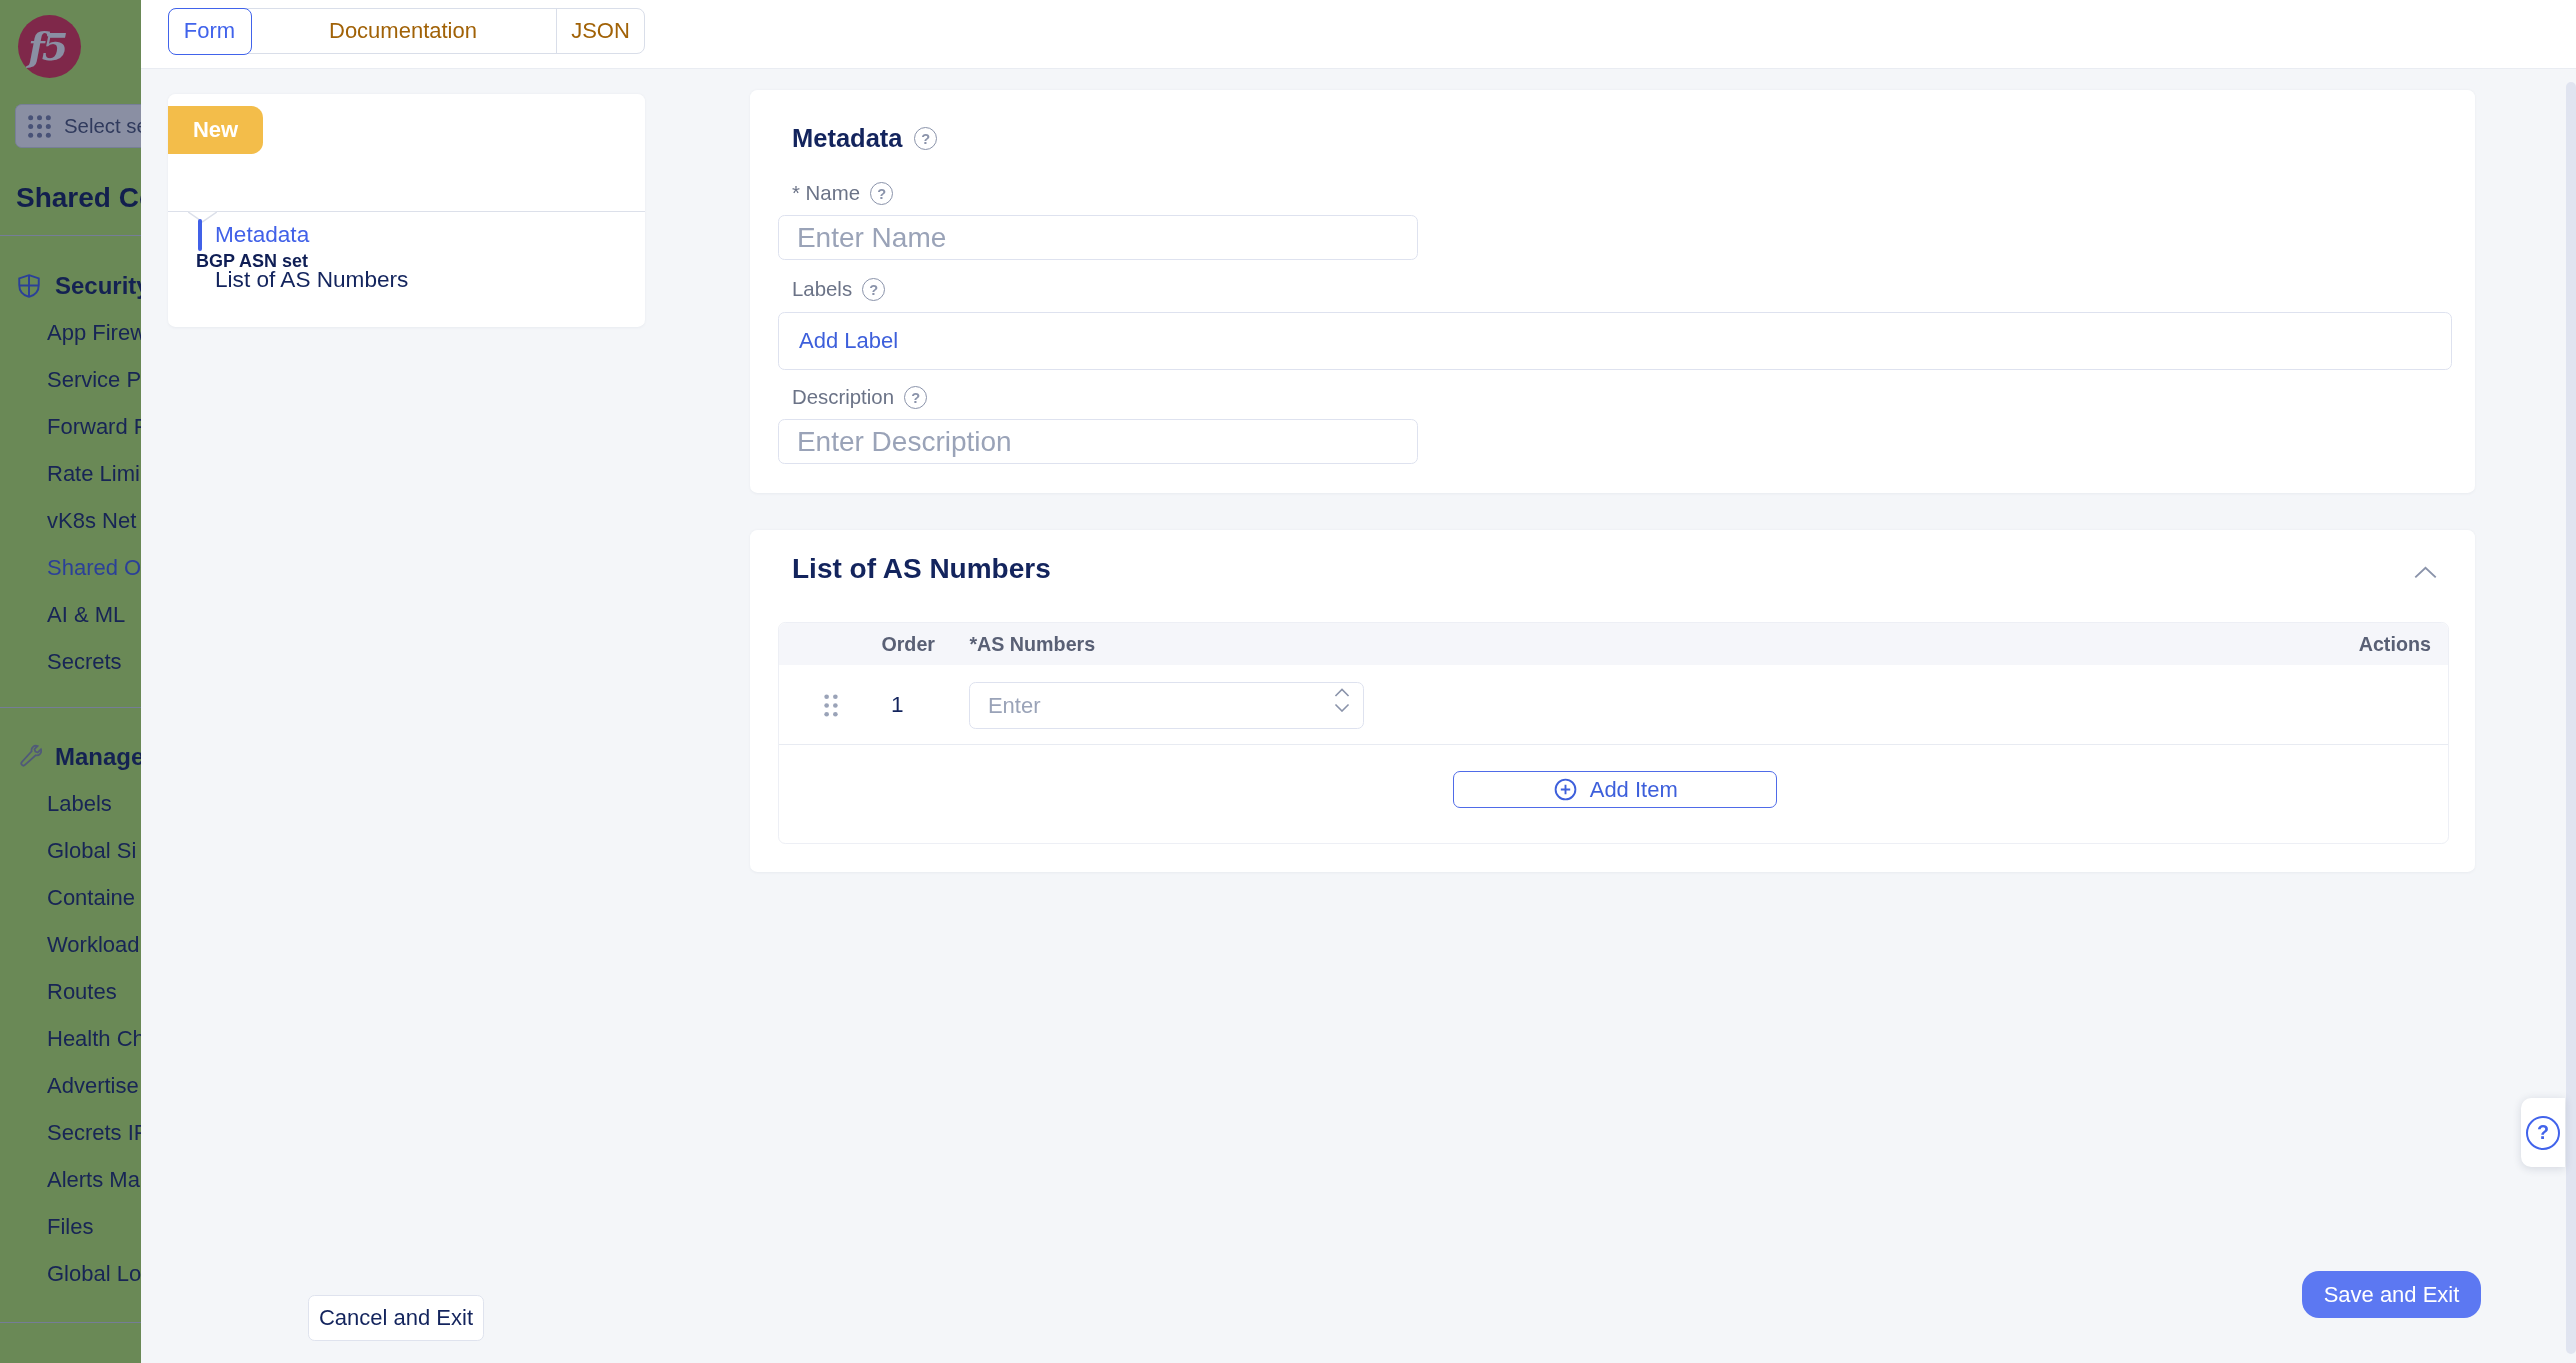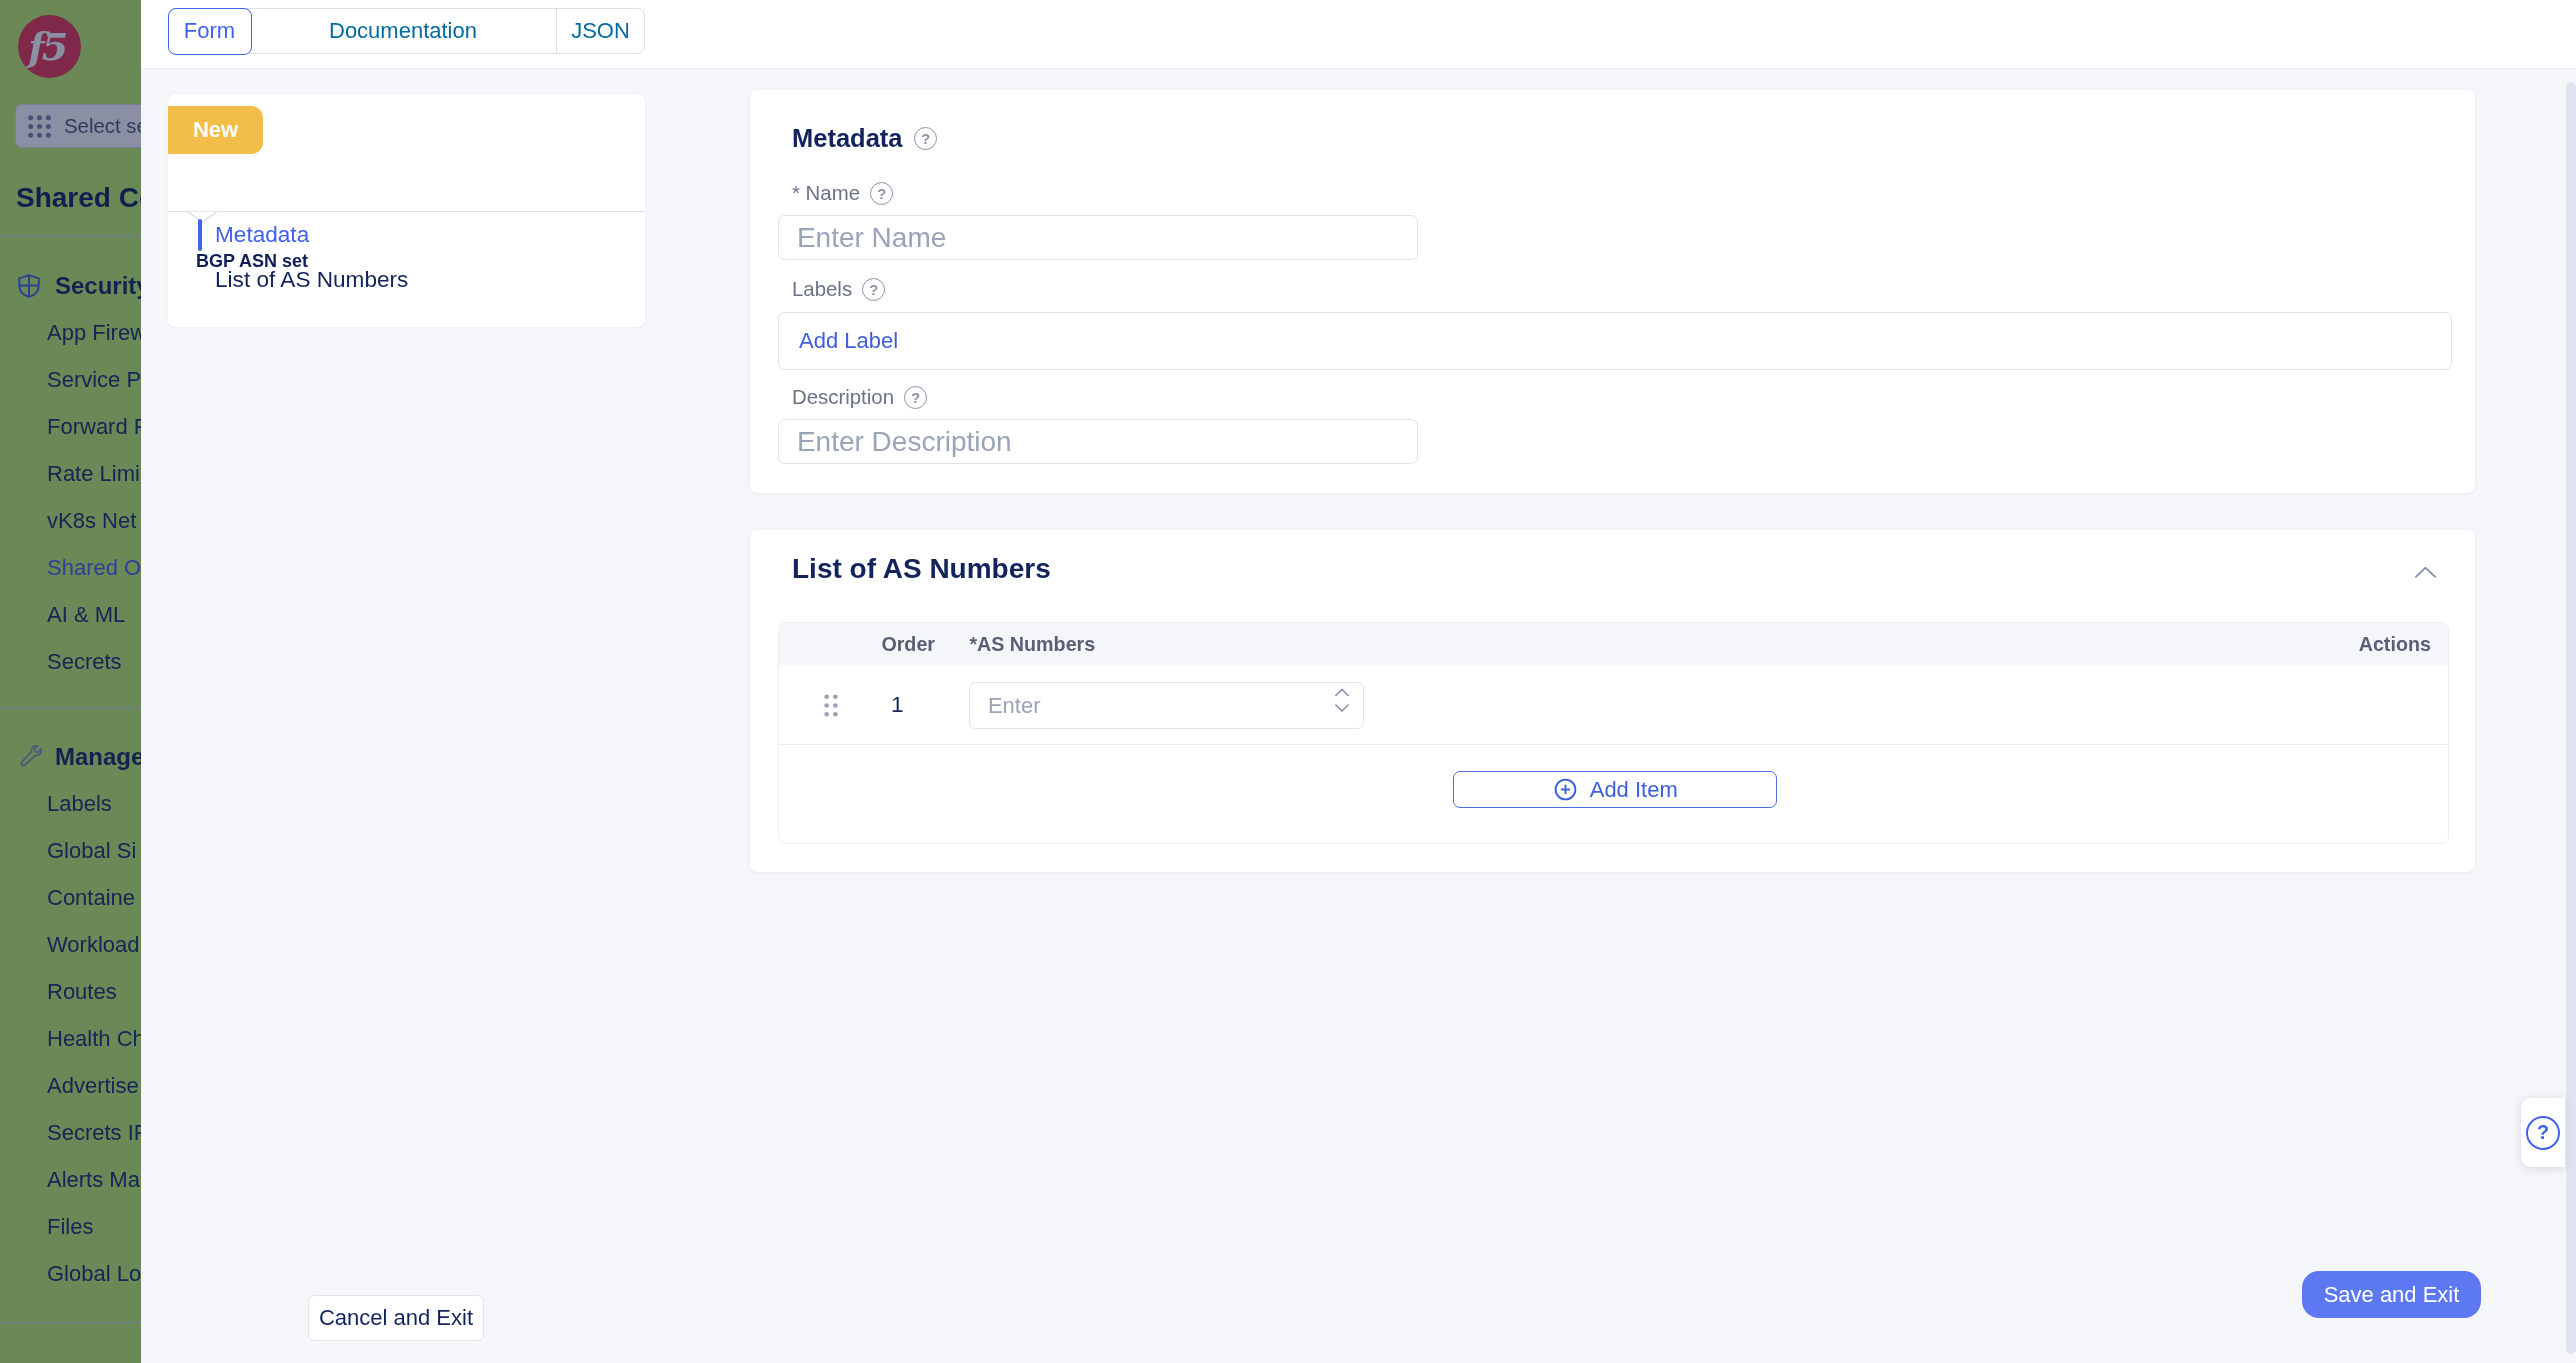--- a/index.html
+++ b/index.html
@@ -50,21 +50,21 @@
   
   .topbar {
     position:absolute; left:141px; top:0; right:0; height:69px;
     background:#fff; border-bottom:1.5px solid #E9ECF2; z-index:2;
   }
   .tabs {
     position:absolute; left:27px; top:8px; width:477px; height:46px;
     border:1.5px solid #D9DEE9; border-radius:8px; display:flex; background:#fff;
   }
   .tab { display:flex; align-items:center; justify-content:center;
-    font-size:22px; color:#0369a1; cursor:pointer; }
+    font-size:22px; color:#a16207; cursor:pointer; }
   .tab-form {
     width:84px; margin:-1.5px; border:1.5px solid #4163EB; border-radius:8px;
     color:#4163EB; background:#fff; z-index:1;
   }
   .tab-doc { flex:1; border-right:1.5px solid #D9DEE9; }
   .tab-json { width:87px; }
   .searchbox {
     position:absolute; right:37px; top:8px; width:428px; height:46px;
     border:1.5px solid #DFE3EE; border-radius:8px; background:#fff;
     display:flex; align-items:center; padding:0 14.6px;

